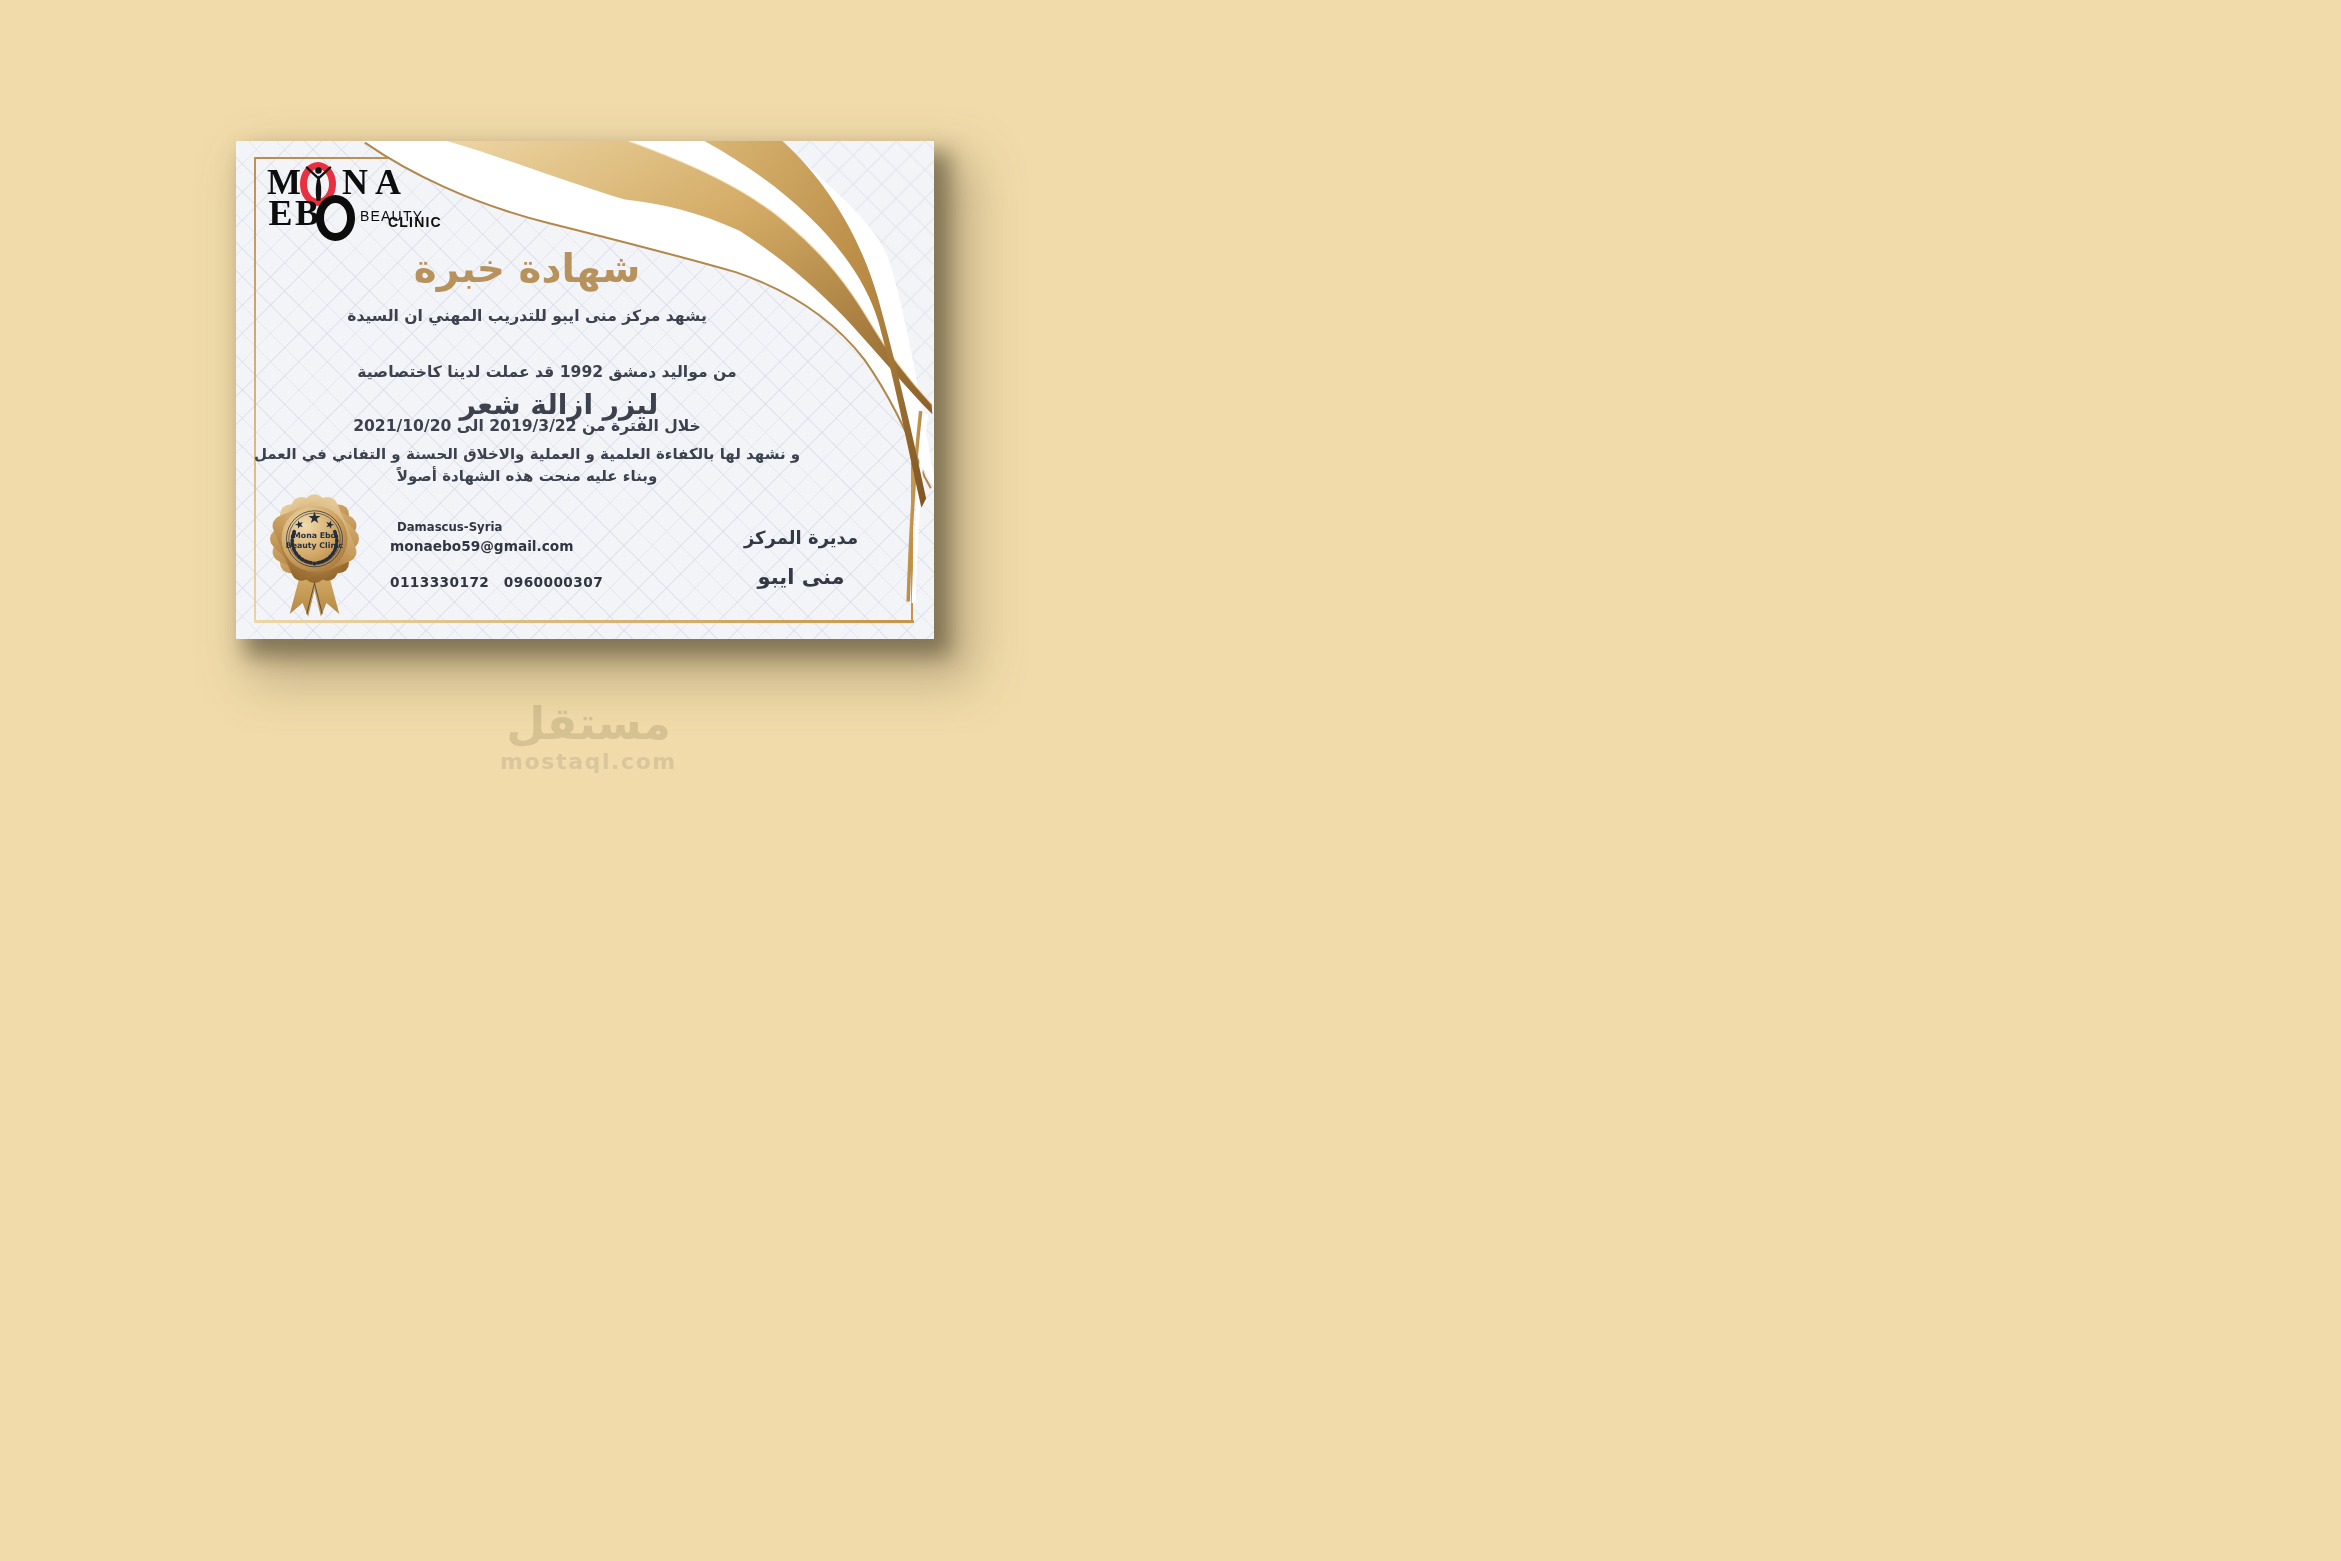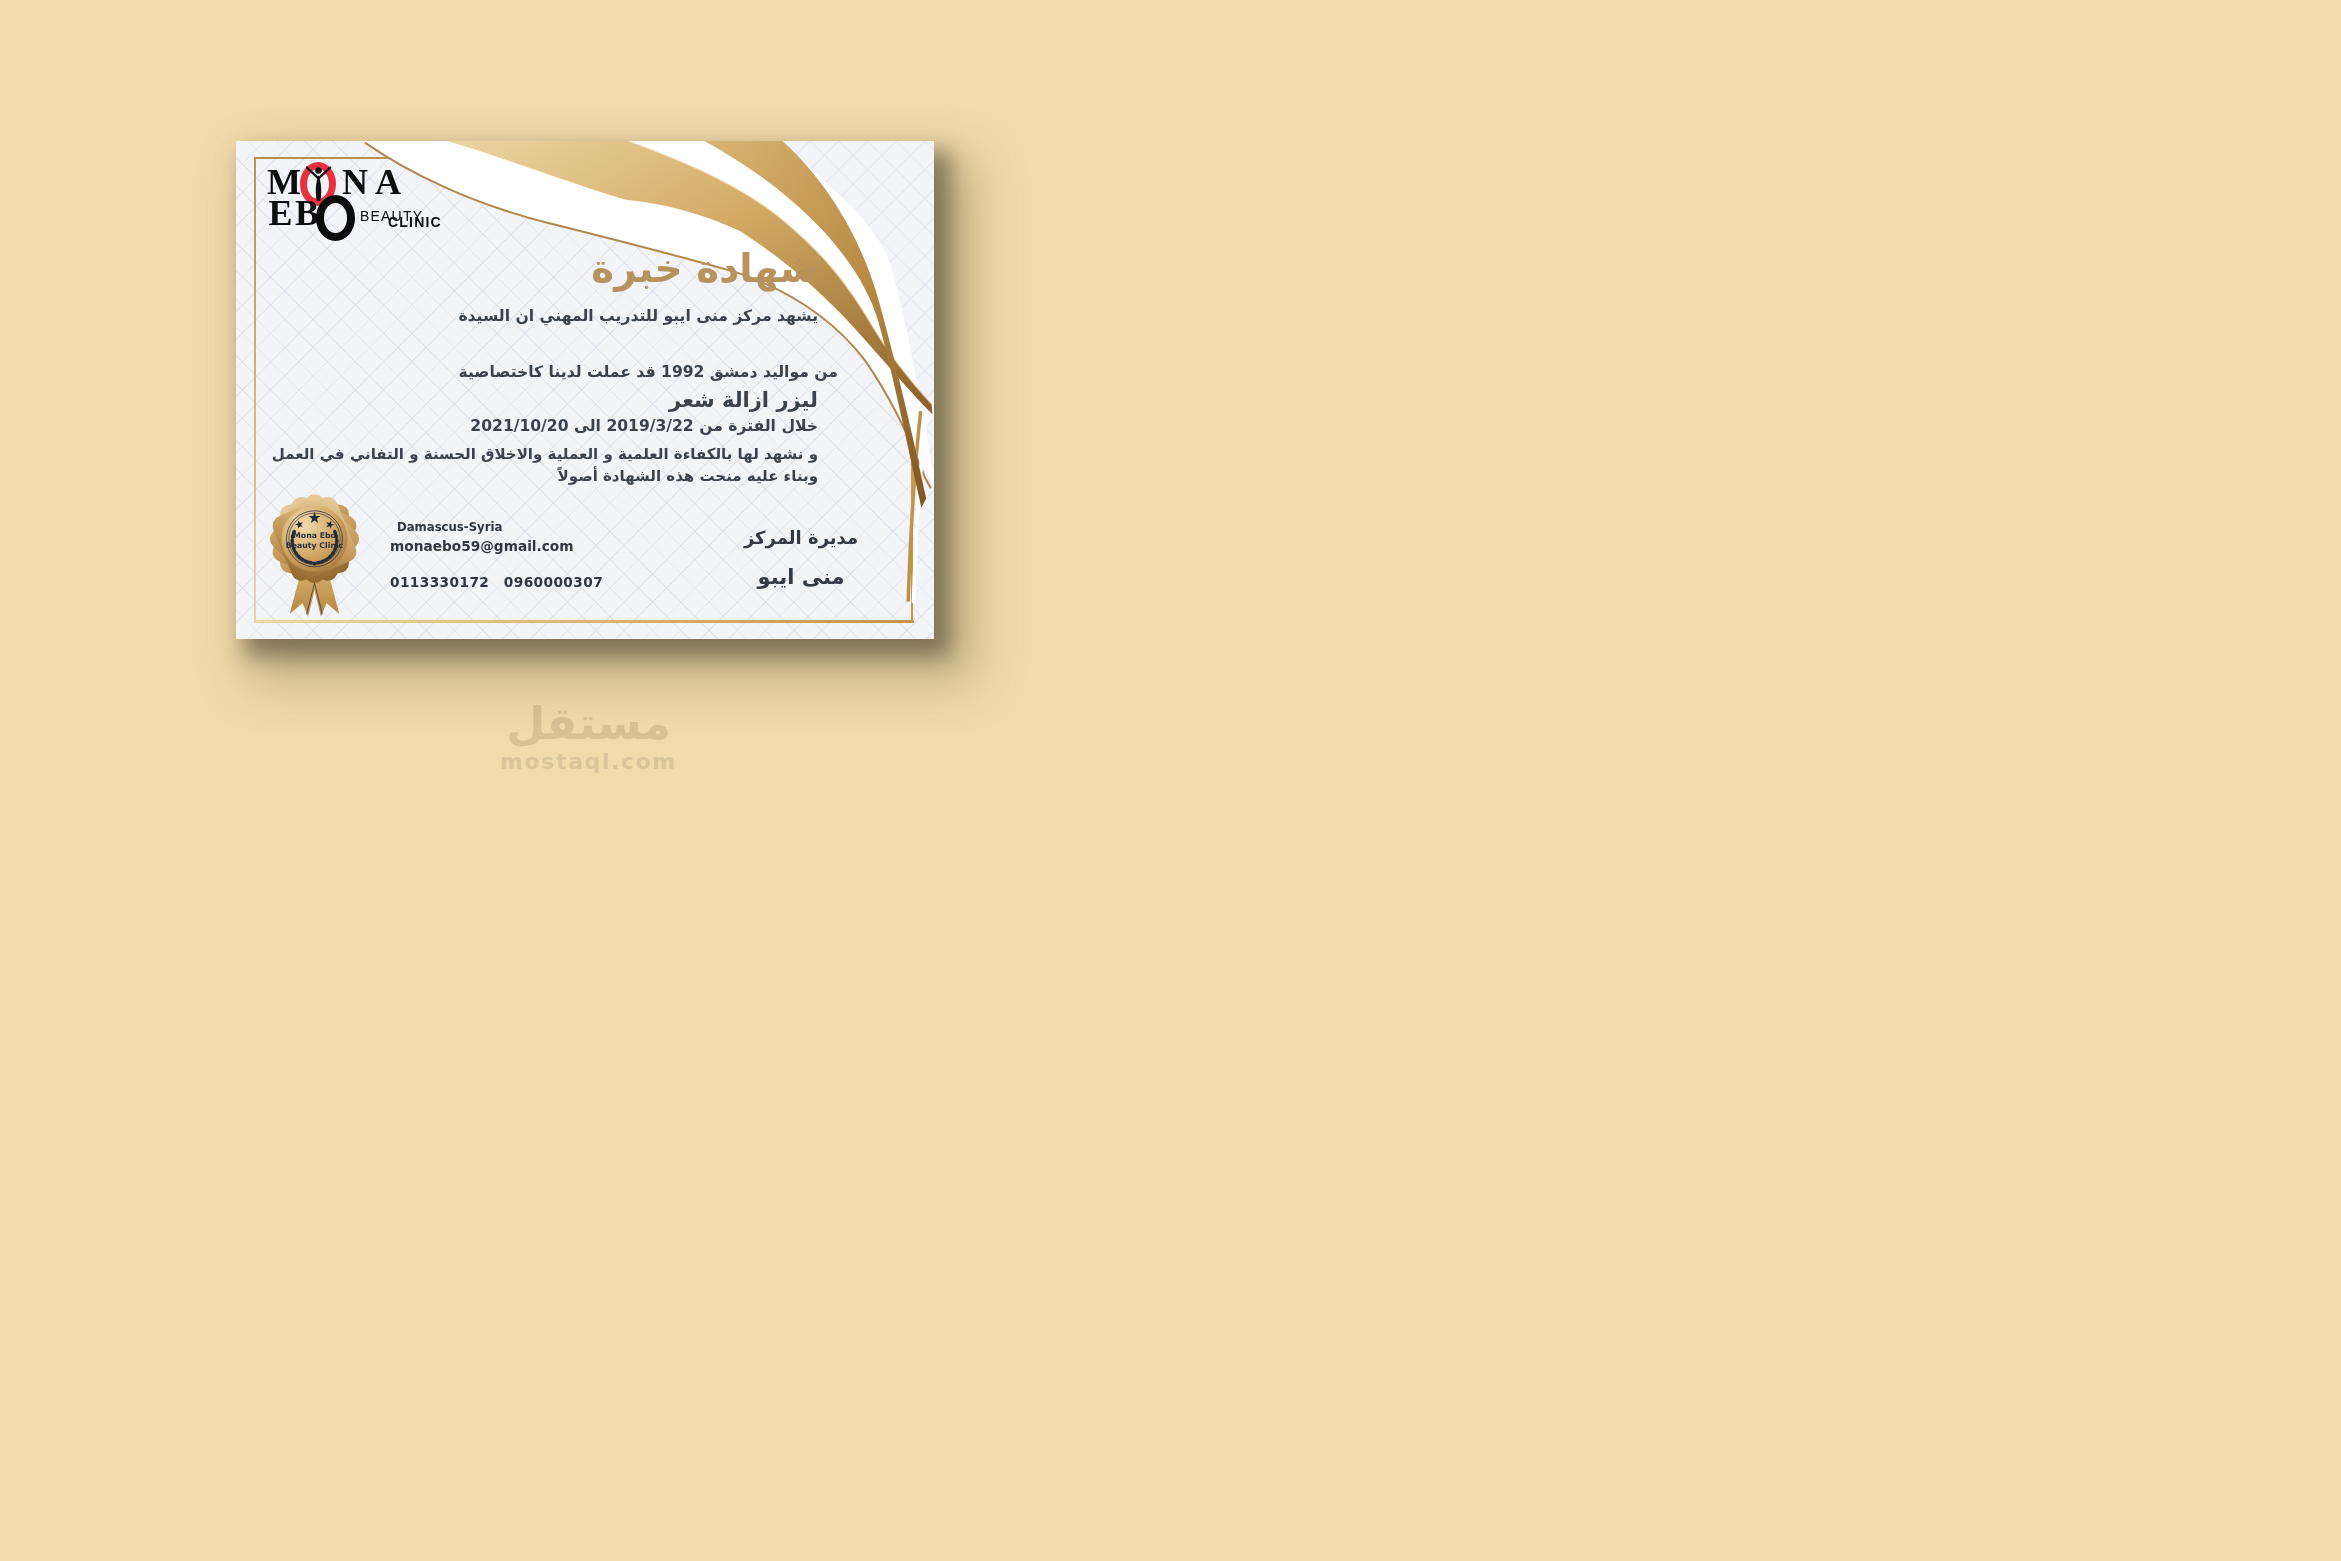--- a/index.html
+++ b/index.html
@@ -35,25 +35,25 @@
         font-family:"Liberation Serif",serif;font-weight:700;}
   .logo .lg-m  {position:absolute;left:0;top:0;font-size:36px;line-height:1;}
   .logo .lg-na {position:absolute;left:75px;top:0;font-size:36px;line-height:1;letter-spacing:7px;}
   .logo .lg-eb {position:absolute;left:1.6px;top:31px;font-size:36px;line-height:1;letter-spacing:2.3px;}
   .logo .ring-red{position:absolute;left:33px;top:-2.3px;width:22px;height:30px;border:7.8px solid #e73140;border-radius:50%;}
   .logo .ring-black{position:absolute;left:49px;top:31px;width:23.4px;height:30px;border:8.6px solid #0c0c0c;border-radius:50%;}
   .logo .lg-person{position:absolute;left:36px;top:0.8px;width:31px;height:36px;}
   .logo .lg-beauty{position:absolute;left:93px;top:44px;font-size:14px;letter-spacing:1.2px;font-family:"Liberation Sans",sans-serif;font-weight:400;}
   .logo .lg-clinic{position:absolute;left:93px;top:50px;font-size:14px;letter-spacing:1.2px;font-family:"Liberation Sans",sans-serif;font-weight:700;margin-left:28px;}
   
-  .t{position:absolute;left:0;width:582px;color:#3b424e;z-index:6;direction:rtl;}
+  .t{position:absolute;left:0;width:582px;text-align:center;color:#3b424e;z-index:6;direction:rtl;}
   .title{top:105px;font-size:39px;font-weight:700;color:#b8925c;}
   .intro{top:166px;font-size:15.6px;font-weight:700;}
   .birth{top:222px;font-size:15.6px;font-weight:700;padding-left:20px;}
-  .spec {top:247px;font-size:21px;font-weight:800;}
+  .spec {top:247px;font-size:28px;font-weight:800;margin-left:32px;}
   .period{top:276px;font-size:15.6px;font-weight:700;}
   .commend{top:304px;font-size:15px;font-weight:700;}
   .closing{top:326px;font-size:15px;font-weight:700;}
   
   .badge{position:absolute;left:28px;top:343px;width:101px;height:139px;z-index:7;}
   
   .contact{position:absolute;left:154px;top:379px;z-index:6;color:#2f3641;text-align:left;}
   .contact .c1{font-size:11.7px;font-weight:700;margin-left:7px;}
   .contact .c2{font-size:13.7px;font-weight:700;margin-top:3.9px;}
   .contact .c3{font-size:13.7px;font-weight:700;margin-top:20px;letter-spacing:0.4px;}

